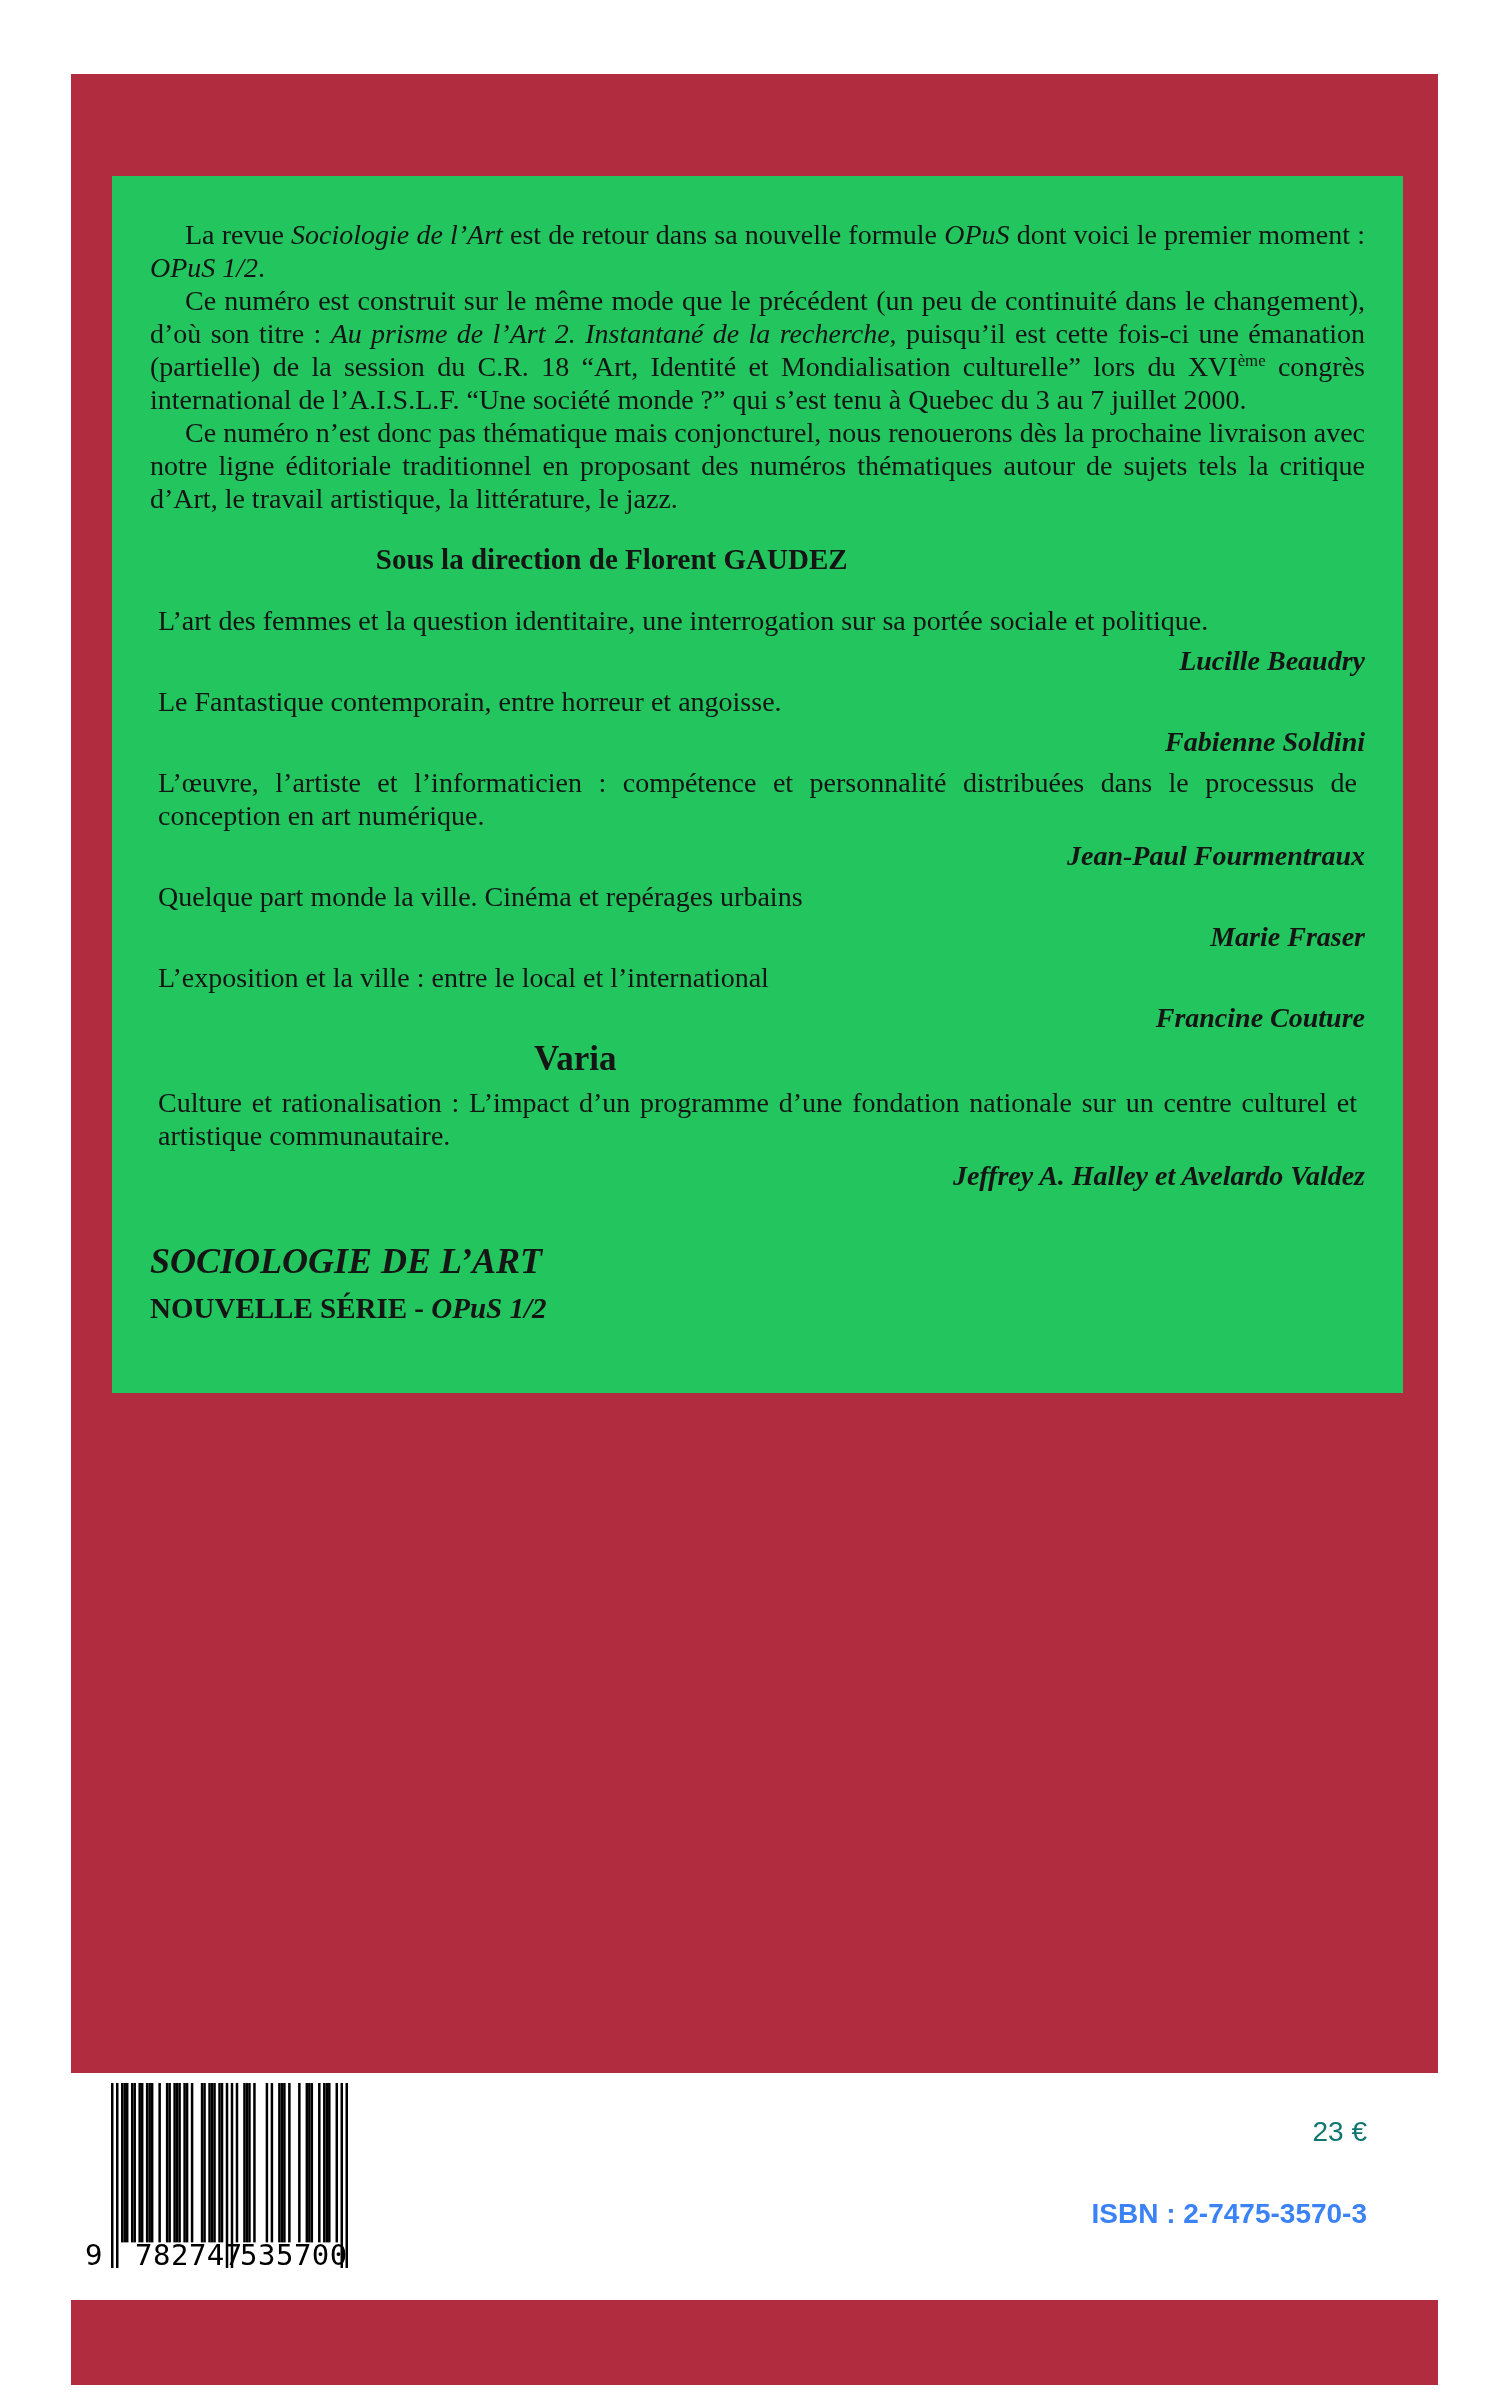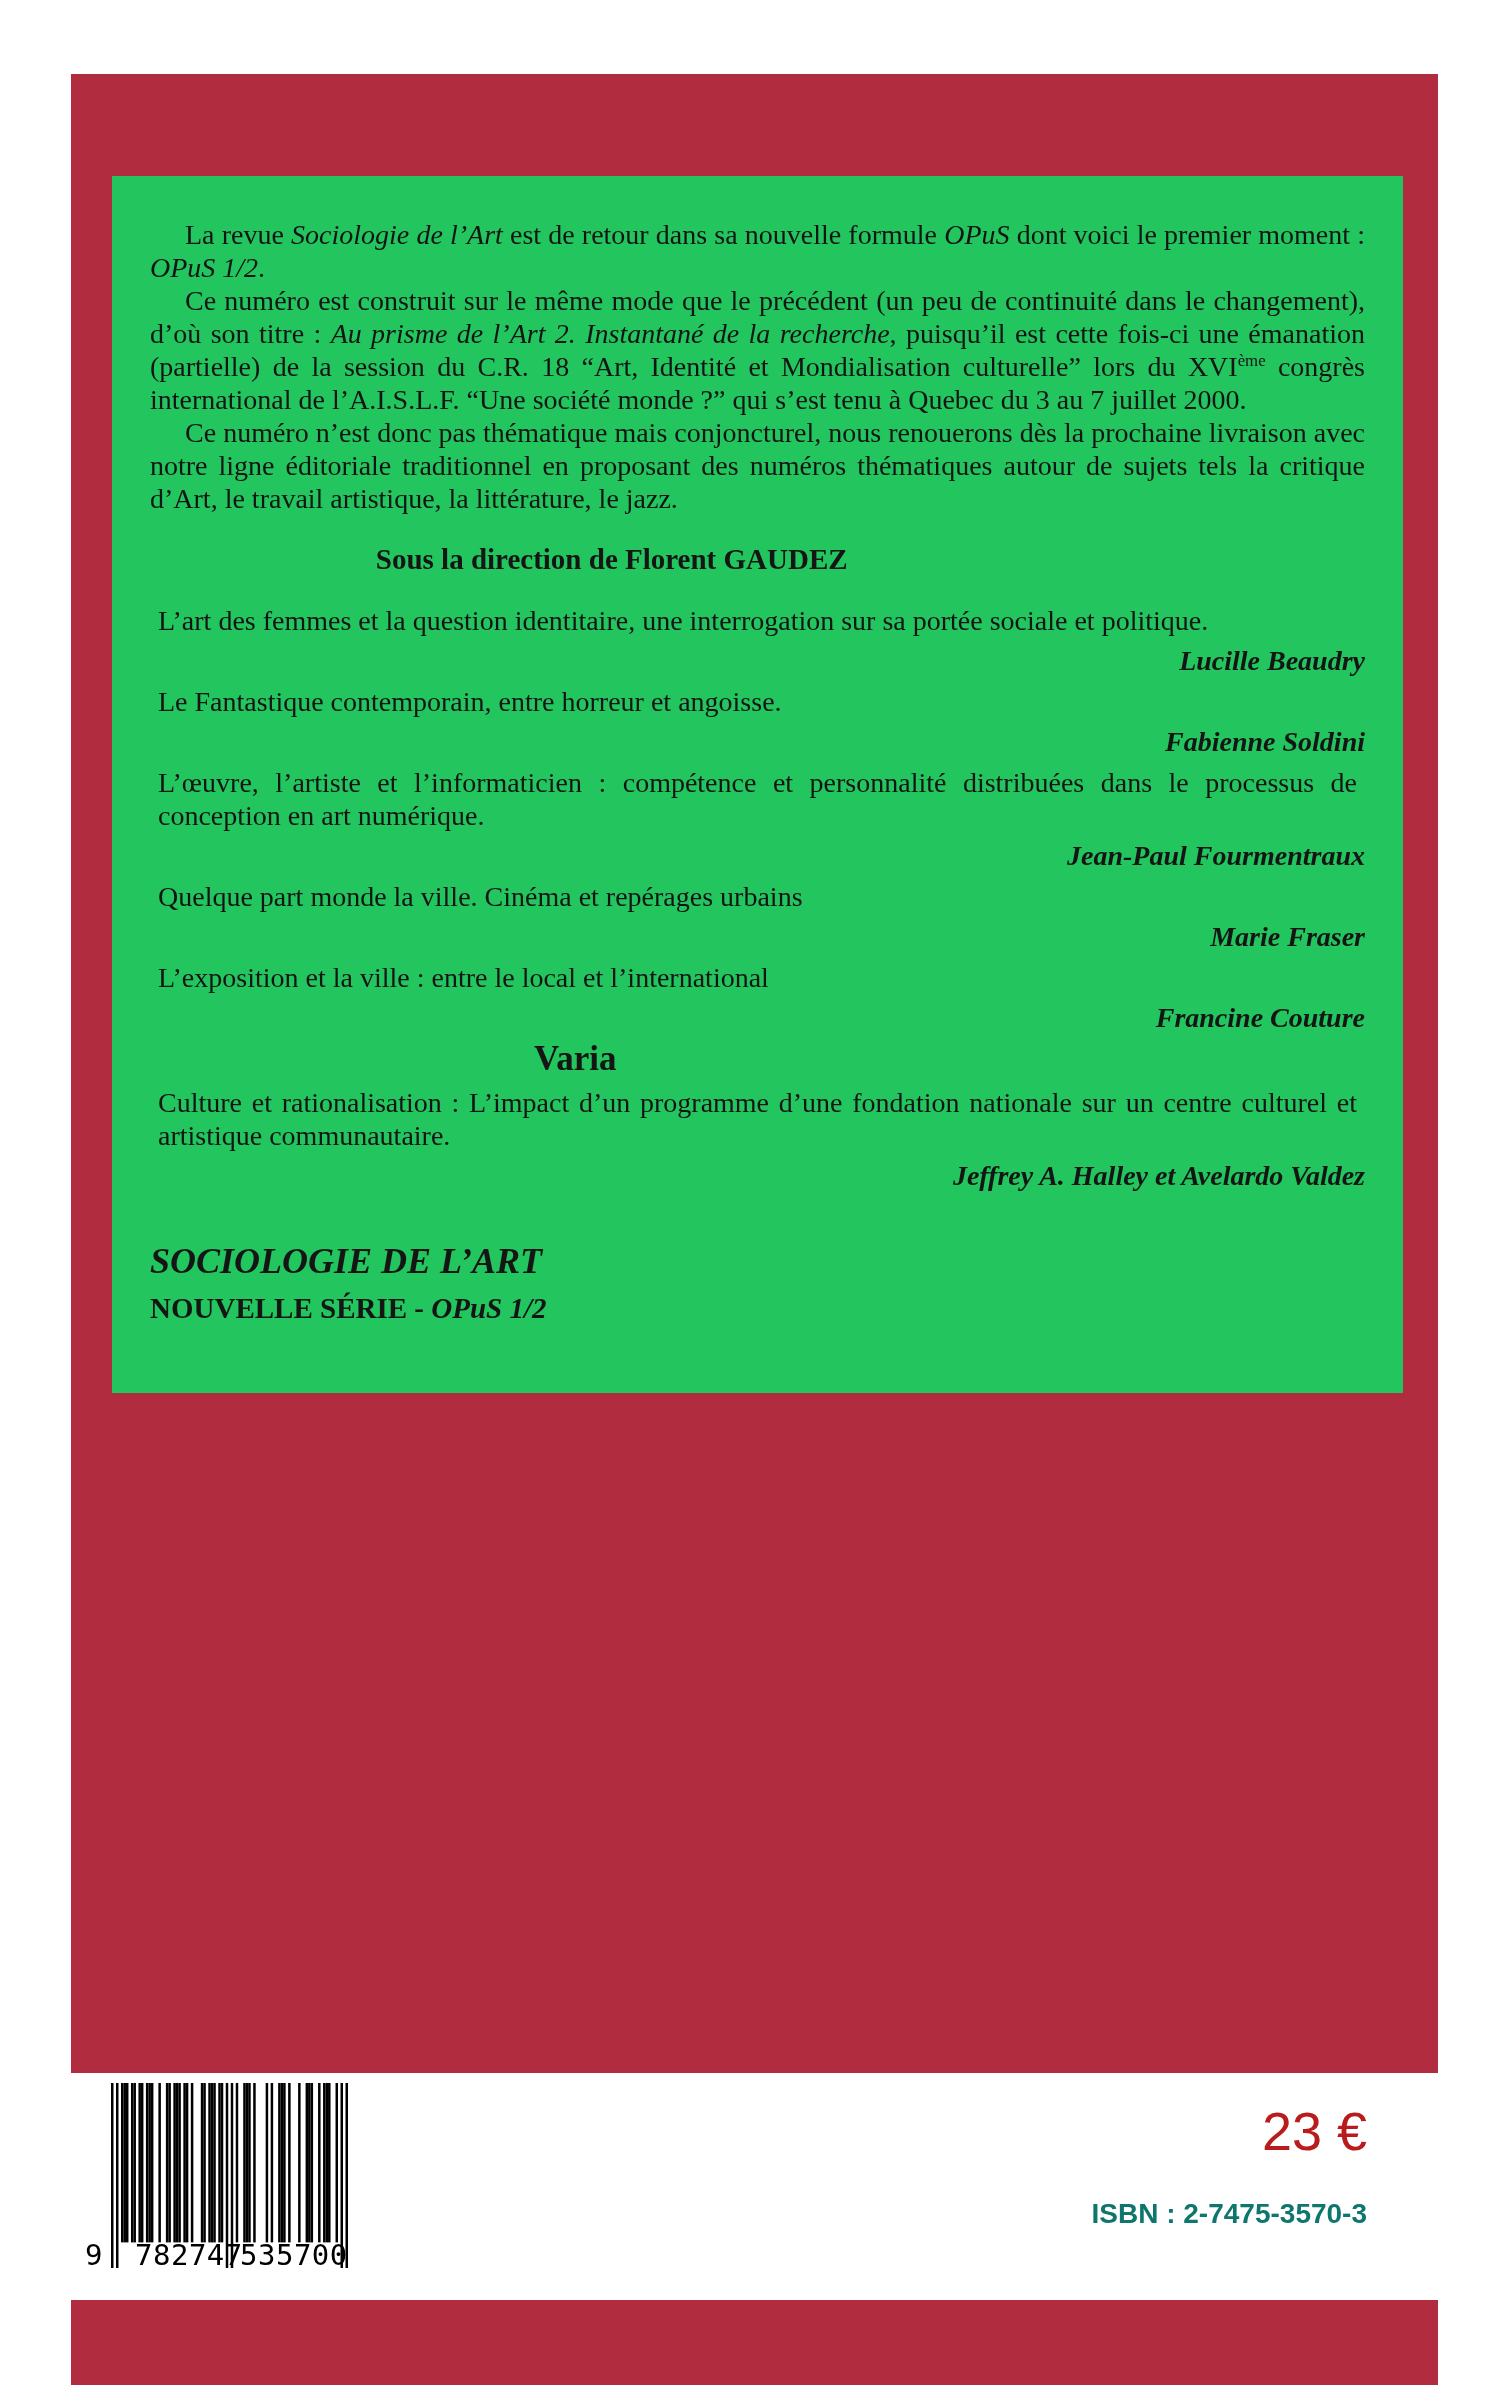--- a/index.html
+++ b/index.html
@@ -134,30 +134,30 @@
   .bc-group2 { left: 157px; }
 
   .price-isbn {
     position: absolute;
     right: 141px;
     top: 36px;
     text-align: right;
     font-family: "Liberation Sans", sans-serif;
   }
   .price {
-    font-size: 54px;
+    font-size: 28px;
     line-height: 45px;
-    color: #b91c1c;
+    color: #0f766e;
   }
   .isbn {
     margin-top: 44px;
     font-size: 28px;
     line-height: 32px;
     font-weight: bold;
-    color: #0f766e;
+    color: #3b82f6;
     margin-left: 48px;
   }
 </style>
 </head>
 <body>
 
 <div class="page">
 
   <div class="red-frame">
 

